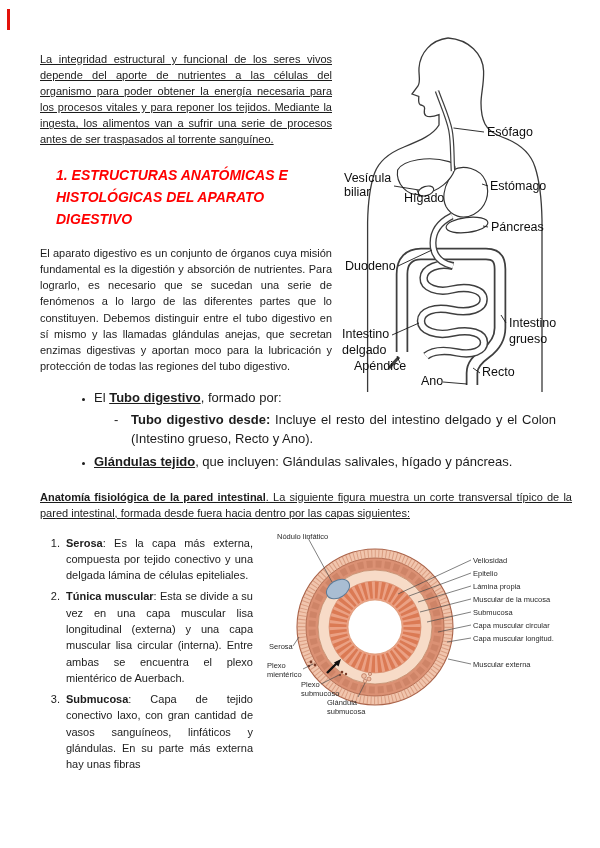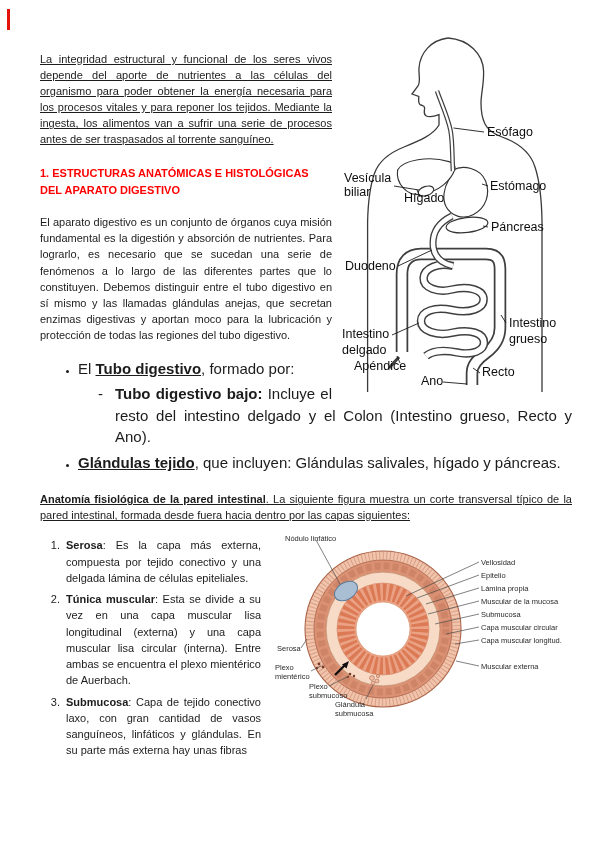--- a/index.html
+++ b/index.html
@@ -6,32 +6,32 @@
   html,body{margin:0;padding:0;}
   body{background:#ffffff;}
   .page{
     width:600px;height:848px;background:#fff;position:relative;overflow:hidden;
     font-family:"Liberation Sans",sans-serif;color:#111;
   }
   .content{padding:34px 28px 0 40px;}
   .red-marker{position:absolute;left:7px;top:9px;width:3px;height:21px;background:#e3120b;}
 
   .fig1{float:right;width:232px;height:358px;margin:0 0 10px 8px;}
-  .fig2{float:right;width:295px;height:210px;margin:4px 8px 6px 8px;text-align:center;}
+  .fig2{float:right;width:295px;height:210px;margin:4px 16px 6px 8px;text-align:center;}
   svg{display:block;overflow:visible;}
 
   .title{margin:6px 0 0;font-family:"Liberation Serif","DejaVu Serif",serif;font-size:15px;line-height:1.45;font-weight:700;color:#000;}
   .title .tl{display:block;text-decoration:underline;}
 
   p.body{margin:15px 0 0;font-size:11px;line-height:1.46;text-align:justify;color:#1c1c1c;}
   p.sp{margin-top:17px;text-decoration:underline;}
 
-  h2.redhead{margin:18px 0 0;font-size:11px;line-height:1.55;color:#ff0000;font-weight:700;}
-
-  ul.bullets{margin:15px 0 0;padding-left:38px;font-size:15px;line-height:1.46;color:#1c1c1c;}
+  h2.redhead{margin:18px 16px 0;font-size:14px;line-height:1.55;color:#ff0000;font-weight:700;font-style:italic;}
+
+  ul.bullets{margin:15px 16px 0;padding-left:38px;font-size:13px;line-height:1.46;color:#1c1c1c;}
   ul.bullets>li{margin-bottom:4px;text-align:justify;}
   ul.bullets>li::marker{font-size:9px;}
   .term{font-weight:700;text-decoration:underline;}
   ul.dashes{list-style:none;margin:3px 0 2px;padding-left:20px;}
   ul.dashes>li{position:relative;padding-left:17px;margin:2px 0;text-align:justify;}
   ul.dashes>li::before{content:"-";position:absolute;left:0;}
 
   ol.capas{margin:14px 0 0;padding-left:23px;font-size:11px;line-height:1.48;color:#1c1c1c;}
   ol.capas>li{margin-bottom:5px;padding-left:3px;text-align:justify;}
 
@@ -125,21 +125,21 @@
     <p class="body sp">La integridad estructural y funcional de los seres vivos depende del aporte de nutrientes a las células del organismo para poder obtener la energía necesaria para los procesos vitales y para reponer los tejidos. Mediante la ingesta, los alimentos van a sufrir una serie de procesos antes de ser traspasados al torrente sanguíneo.</p>
 
     <h2 class="redhead">1. ESTRUCTURAS ANATÓMICAS E HISTOLÓGICAS DEL APARATO DIGESTIVO</h2>
 
     <p class="body">El aparato digestivo es un conjunto de órganos cuya misión fundamental es la digestión y absorción de nutrientes. Para lograrlo, es necesario que se sucedan una serie de fenómenos a lo largo de las diferentes partes que lo constituyen. Debemos distinguir entre el tubo digestivo en sí mismo y las llamadas glándulas anejas, que secretan enzimas digestivas y aportan moco para la lubricación y protección de todas las regiones del tubo digestivo.</p>
 
     <ul class="bullets">
       <li>
         <span>El </span><span class="term">Tubo digestivo</span><span>, formado por:</span>
         <ul class="dashes">
-          <li><b>Tubo digestivo bajo:</b><span> Incluye el resto del intestino delgado y el Colon (Intestino grueso, Recto y Ano).</span></li>
+          <li><b>Tubo digestivo desde:</b><span> Incluye el resto del intestino delgado y el Colon (Intestino grueso, Recto y Ano).</span></li>
         </ul>
       </li>
       <li>
         <span class="term">Glándulas tejido</span><span>, que incluyen: Glándulas salivales, hígado y páncreas.</span>
       </li>
     </ul>
 
     <p class="body sp"><b>Anatomía fisiológica de la pared intestinal</b><span>. La siguiente figura muestra un corte transversal típico de la pared intestinal, formada desde fuera hacia dentro por las capas siguientes:</span></p>
 
     <div class="fig2">

